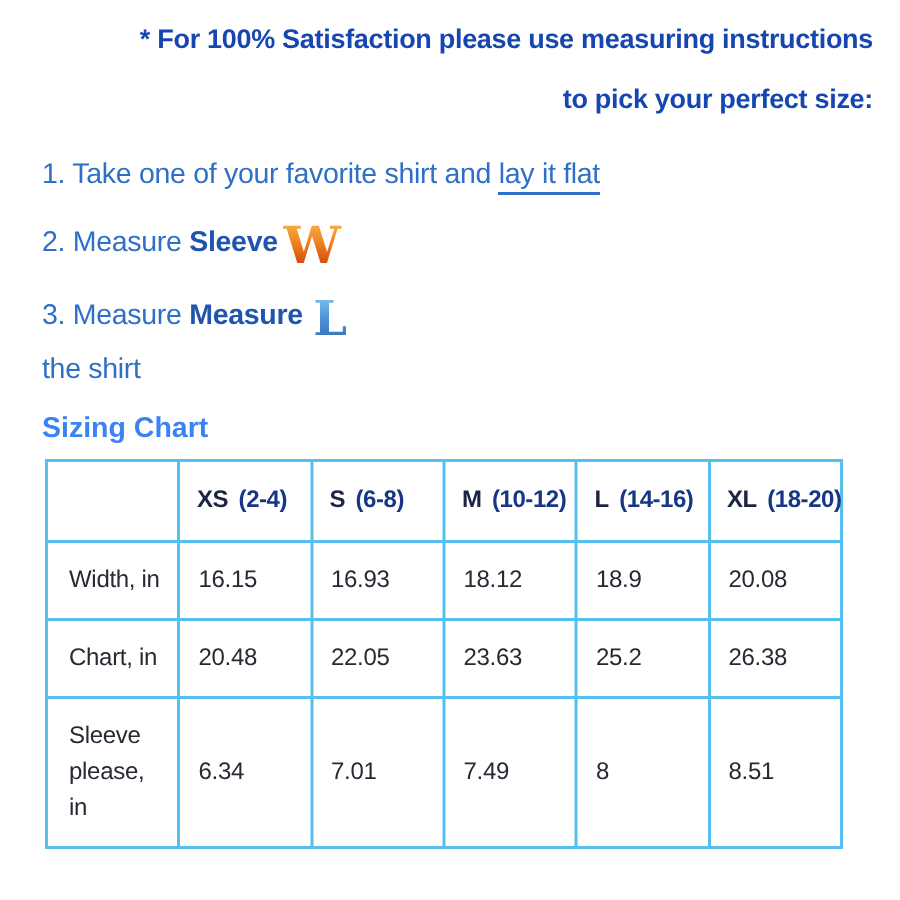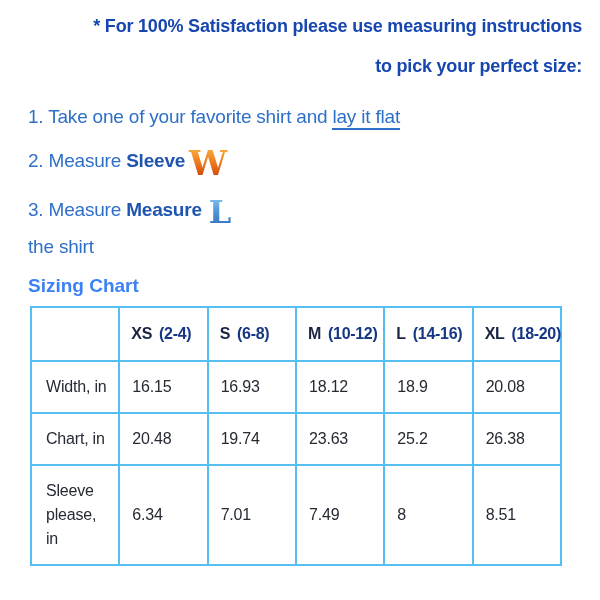--- a/index.html
+++ b/index.html
@@ -128,21 +128,21 @@
         <td class="rowlabel">Width, in</td>
         <td>16.15</td>
         <td>16.93</td>
         <td>18.12</td>
         <td>18.9</td>
         <td>20.08</td>
       </tr>
       <tr>
         <td class="rowlabel">Chart, in</td>
         <td>20.48</td>
-        <td>19.74</td>
+        <td>22.05</td>
         <td>23.63</td>
         <td>25.2</td>
         <td>26.38</td>
       </tr>
       <tr>
         <td class="rowlabel">Sleeve please, in</td>
         <td>6.34</td>
         <td>7.01</td>
         <td>7.49</td>
         <td>8</td>

